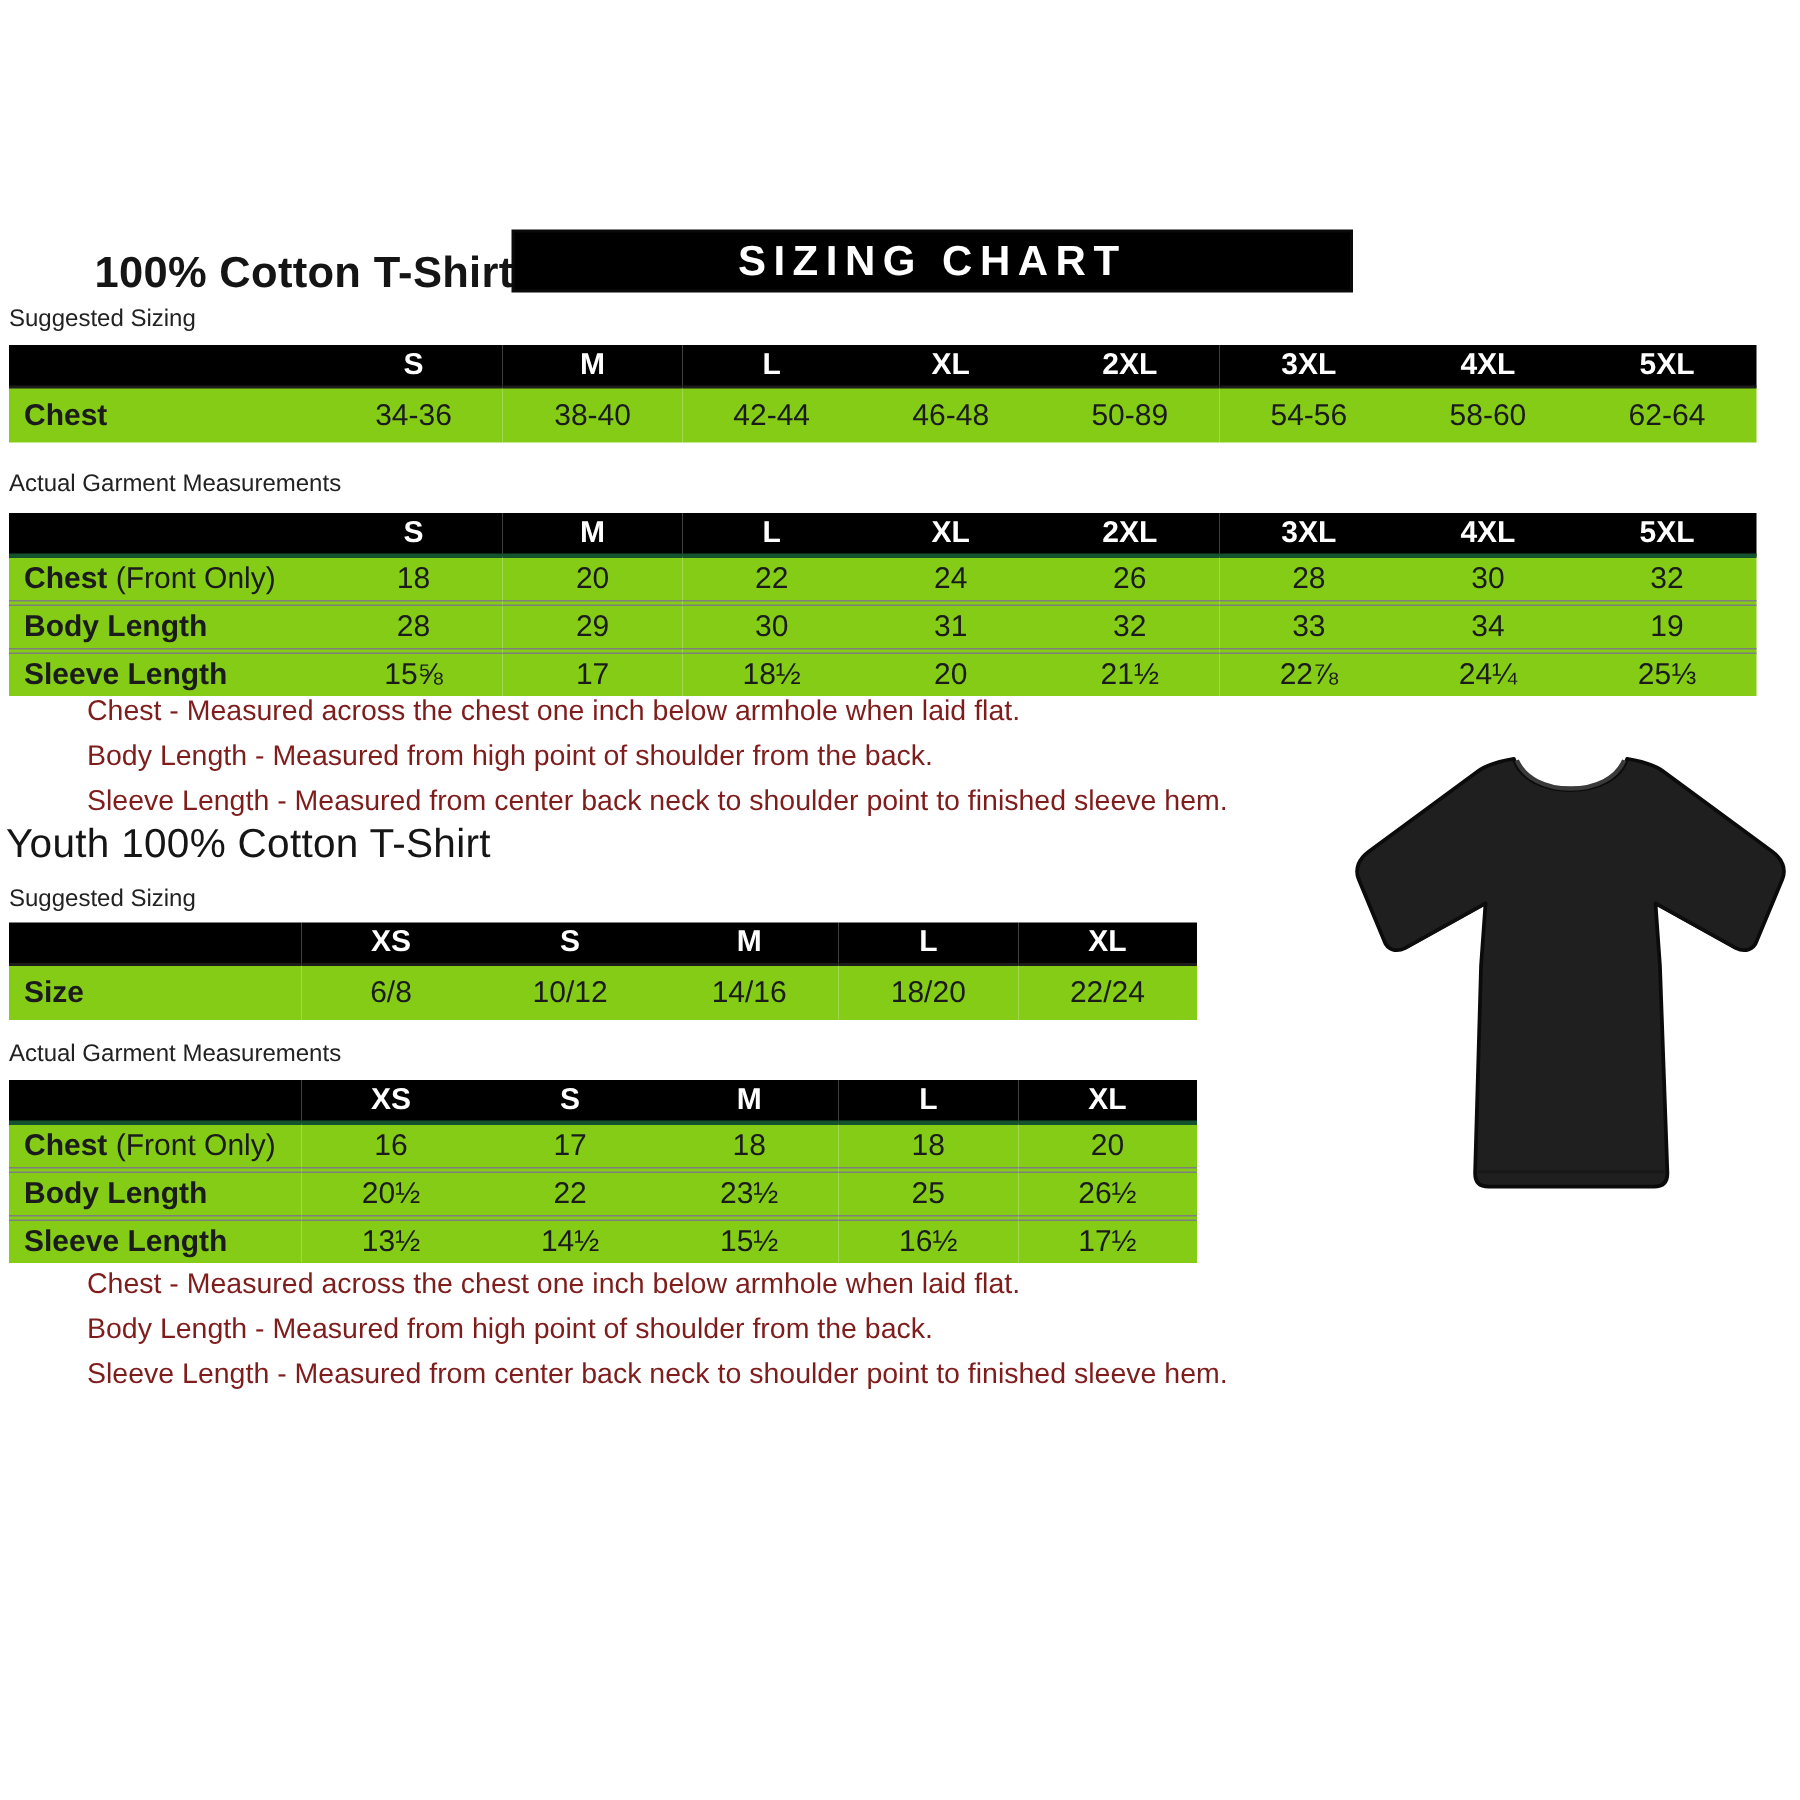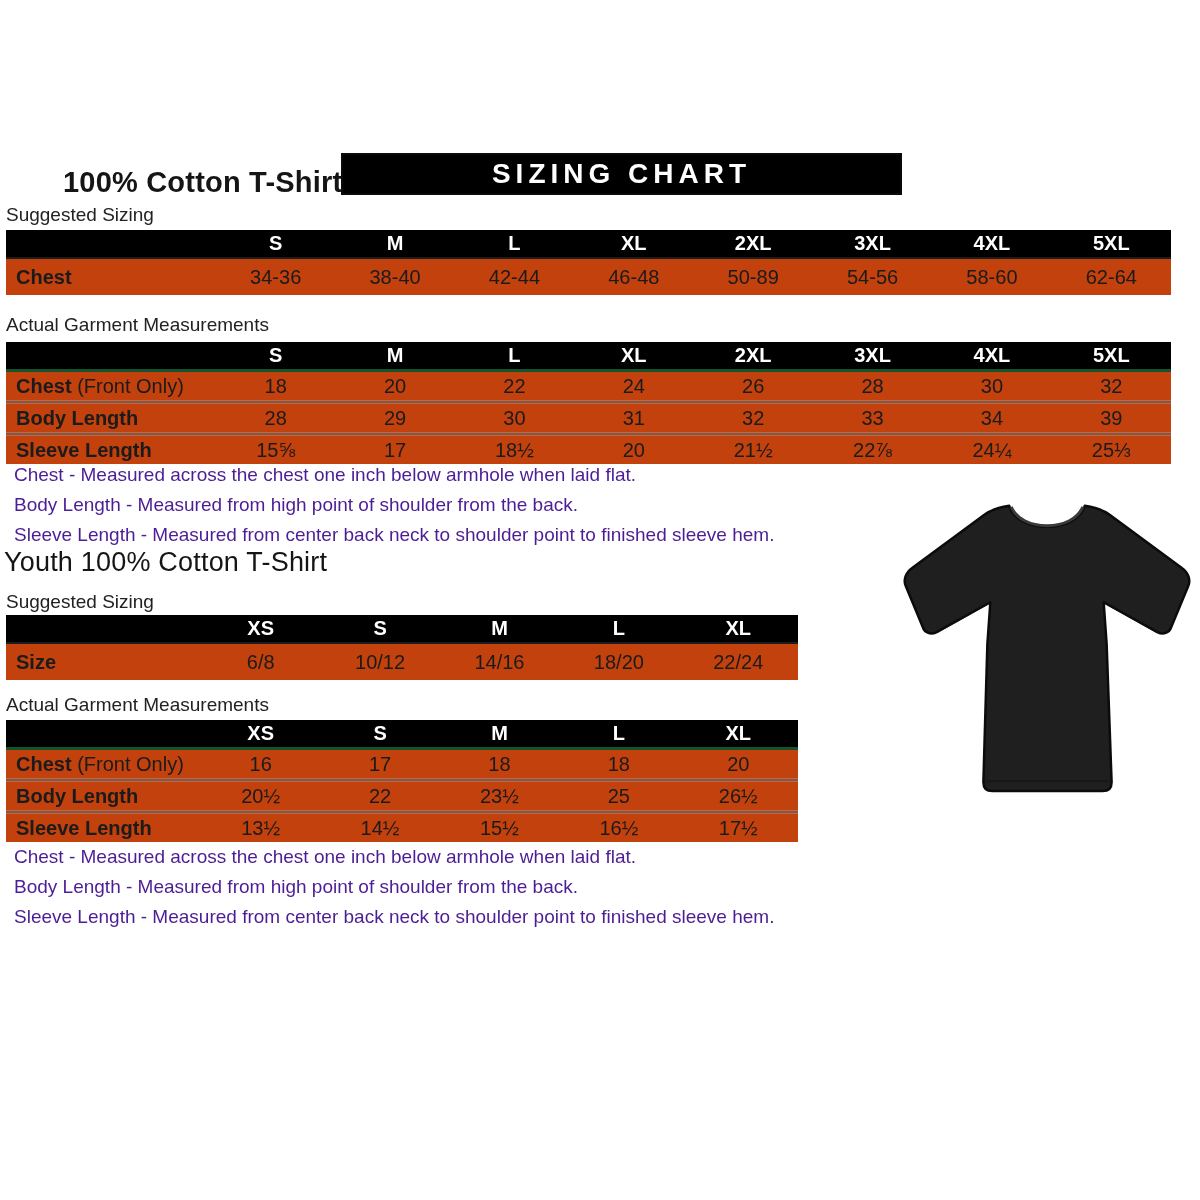--- a/index.html
+++ b/index.html
@@ -10,39 +10,39 @@
   }
   .abs{position:absolute;}
   .section-title{font-size:29px;font-weight:600;color:#151515;letter-spacing:0.2px;}
   .section-title.youth{font-weight:400;font-size:27px;}
   .banner{
     left:343px;top:155px;width:557px;height:38px;background:#000;
     display:flex;align-items:center;justify-content:center;
     box-shadow:0 0 0 2px #0a0a0a;
   }
   .banner span{color:#fff;font-weight:700;font-size:28px;letter-spacing:5px;}
-  .caption{font-size:19px;color:#222;}
+  .caption{font-size:16px;color:#222;}
   table{border-collapse:collapse;table-layout:fixed;}
   .sizing-table{width:1165px;}
   .sizing-table.youth-w{width:792px;}
   .sizing-table th{
     background:#000;color:#fff;font-size:20px;font-weight:700;
     height:27px;padding:0;text-align:center;
   }
   .sizing-table td{
     font-size:20px;text-align:center;padding:0;color:#1b1b1b;
-    background:#c2410c;
+    background:#84cc16;
   }
   .sugg td{height:36px;border-top:2px solid #1c1c1c;}
   .meas td{height:28px;}
   .meas tbody tr.first td{border-top:3px solid #14532d;}
   .meas tbody tr.next td{border-top:4px double #7f7f7f;}
   td.label-cell{text-align:left;padding-left:10px;font-weight:700;white-space:nowrap;}
   td.label-cell .label-note{font-weight:400;}
-  .notes{font-size:19px;line-height:30px;color:#4c1d95;}
+  .notes{font-size:19px;line-height:30px;color:#7f1d1d;margin-left:44px;}
   .notes div{white-space:nowrap;}
   .tshirt-wrap{left:897px;top:480px;width:300px;height:328px;}
 </style>
 </head>
 <body>
 
 <div class="abs section-title" style="left:15px;top:166px;margin-left:48px;">100% Cotton T-Shirt</div>
 
 <div class="abs banner">
   <span>SIZING CHART</span>
@@ -131,21 +131,21 @@
     </tr>
     <tr class="next">
       <td class="label-cell"><span>Body Length</span></td>
       <td>28</td>
       <td>29</td>
       <td>30</td>
       <td>31</td>
       <td>32</td>
       <td>33</td>
       <td>34</td>
-      <td>39</td>
+      <td>19</td>
     </tr>
     <tr class="next">
       <td class="label-cell"><span>Sleeve Length</span></td>
       <td>15⅝</td>
       <td>17</td>
       <td>18½</td>
       <td>20</td>
       <td>21½</td>
       <td>22⅞</td>
       <td>24¼</td>

